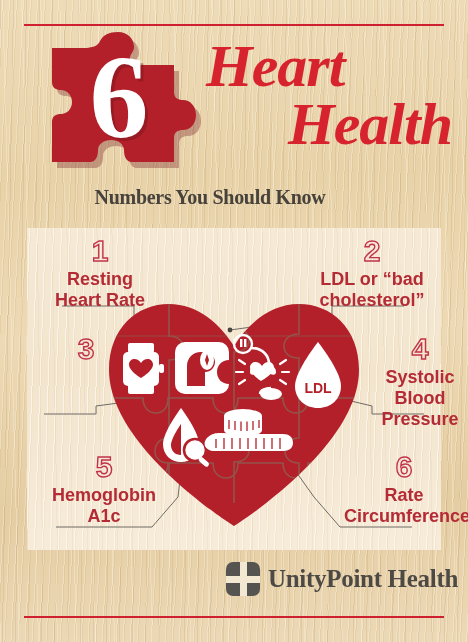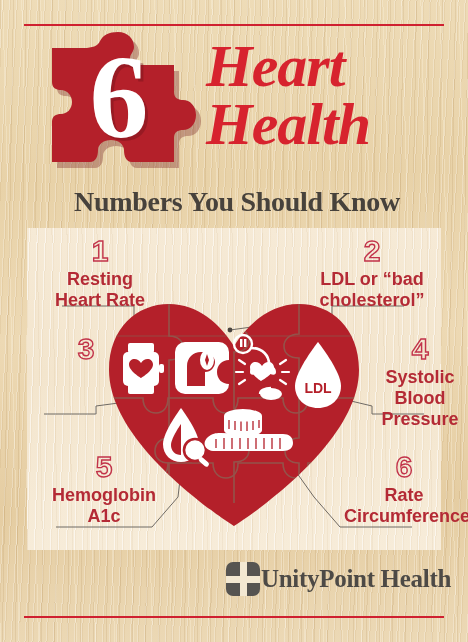--- a/index.html
+++ b/index.html
@@ -41,25 +41,25 @@
     text-shadow:3px 3px 0 rgba(110,18,24,0.40);
     padding-right:18px;box-sizing:border-box;
   }
   .title{
     position:absolute;left:206px;top:28px;width:250px;
     font-family:"Liberation Serif", serif;font-style:italic;font-weight:700;
     color:#d7232e;font-size:60px;line-height:0.96;letter-spacing:-1px;
     text-align:left;
     margin-top:10px;
   }
-  .title .l2{display:block;padding-right:4px;}
+  .title .l2{display:block;text-align:right;padding-right:4px;}
   .subtitle{
     position:absolute;left:0;top:186px;width:420px;text-align:center;
     font-family:"Liberation Serif", serif;font-weight:700;
-    color:#47423c;font-size:28px;letter-spacing:-0.3px;padding-left:27px;
+    color:#47423c;font-size:20px;letter-spacing:-0.3px;
   }
 
   
   .panel{
     position:absolute;left:27px;top:228px;width:414px;height:322px;
     background:
       repeating-linear-gradient(92deg,
         rgba(255,255,255,0.00) 0px, rgba(255,255,255,0.00) 2px,
         rgba(255,255,255,0.55) 2px, rgba(255,255,255,0.55) 3px,
         rgba(205,170,120,0.10) 3px, rgba(205,170,120,0.10) 4px,
@@ -92,21 +92,21 @@
   .co5{left:44px;top:452px;}
   .co6{left:344px;top:452px;}
 
   
   .wires{position:absolute;left:0;top:0;width:468px;height:642px;pointer-events:none;}
 
   
   .heart{position:absolute;left:103px;top:298px;width:262px;height:232px;}
 
   
-  .logo{position:absolute;left:226px;top:562px;display:flex;align-items:center;gap:1px;}
+  .logo{position:absolute;left:226px;top:562px;display:flex;align-items:center;gap:8px;}
   .logo-mark{width:34px;height:34px;border-radius:7px;background:#565451;position:relative;flex:0 0 auto;}
   .logo-mark .vbar{position:absolute;left:13.5px;top:0;width:7px;height:34px;background:#f3e8d2;}
   .logo-mark .hbar{position:absolute;top:13.5px;left:0;height:7px;width:34px;background:#f3e8d2;}
   .logo-text{
     font-family:"Liberation Serif", serif;font-weight:700;
     font-size:25px;color:#4d4a46;letter-spacing:-0.3px;white-space:nowrap;
   }
 </style>
 </head>
 <body>

